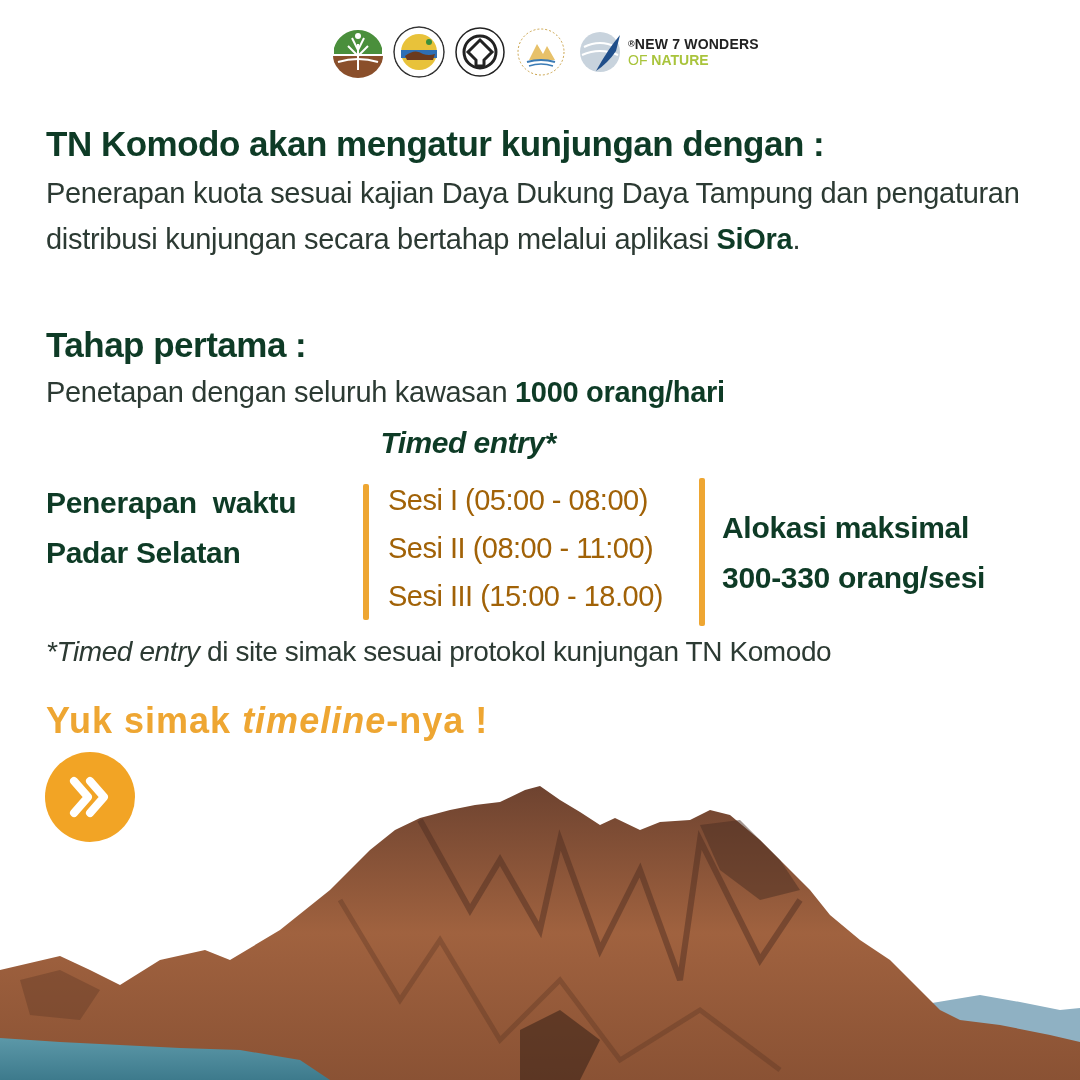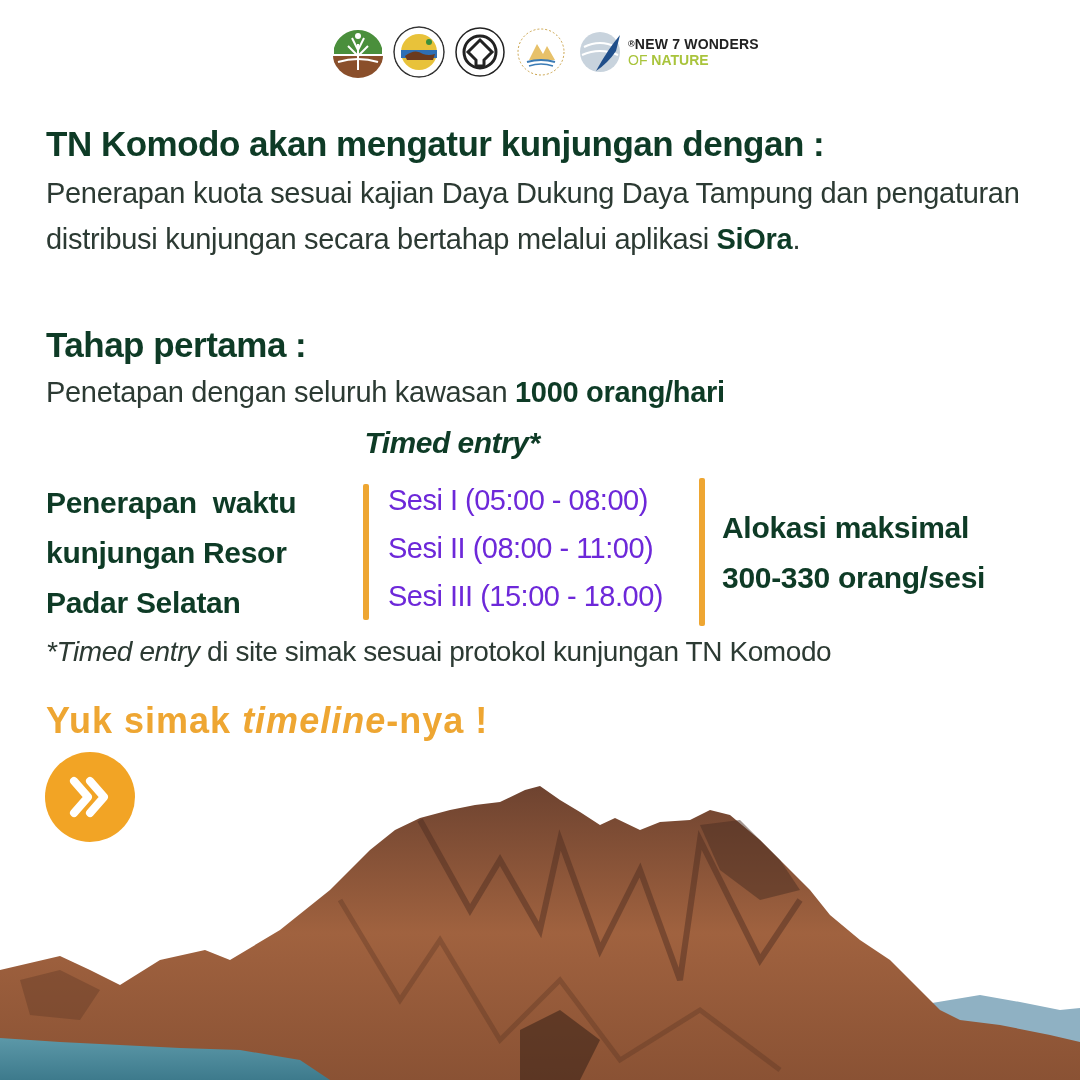--- a/index.html
+++ b/index.html
@@ -18,28 +18,28 @@
 
   .heading { position:absolute; left:46px; font-weight:700; color:#0e3b26; letter-spacing:-0.5px; }
   .h1 { top:124px; font-size:35px; }
   .para { position:absolute; left:46px; font-size:29px; color:#2c3a33; line-height:46px; letter-spacing:-0.3px; }
   .p1 { top:170px; width:1010px; }
   .p1 b { color:#0e3b26; }
   .h2 { top:325px; font-size:35px; }
   .p2 { top:369px; }
   .p2 b { color:#0e3b26; font-weight:700; }
 
-  .timed { position:absolute; top:426px; left:0; width:900px; text-align:center; padding-left:4px; font-size:30px; font-weight:700; font-style:italic; color:#0e3b26; letter-spacing:-0.5px; }
+  .timed { position:absolute; top:426px; left:16px; width:900px; text-align:center; padding-left:4px; font-size:30px; font-weight:700; font-style:italic; color:#0e3b26; letter-spacing:-0.5px; }
   .timed span { display:inline-block; margin-left:0px; }
 
   .split { position:absolute; top:478px; left:46px; font-size:30px; font-weight:700; color:#0e3b26; line-height:50px; letter-spacing:-0.3px; }
   .vbar { position:absolute; width:6px; background:#eea632; border-radius:2px; }
   .vbar1 { left:363px; top:484px; height:136px; }
   .vbar2 { left:699px; top:478px; height:148px; }
-  .sessions { position:absolute; top:476px; left:388px; font-size:29px; color:#6d28d9; line-height:48px; letter-spacing:-0.5px; }
+  .sessions { position:absolute; top:476px; left:388px; font-size:29px; color:#a16207; line-height:48px; letter-spacing:-0.5px; }
   .alloc { position:absolute; top:503px; left:722px; font-size:30px; font-weight:700; color:#0e3b26; line-height:50px; letter-spacing:-0.3px; }
 
   .footnote { position:absolute; top:636px; left:46px; font-size:28px; color:#2c3a33; letter-spacing:-0.4px; }
   .footnote i { font-style:italic; }
 
   .cta { position:absolute; top:700px; left:46px; font-size:36px; font-weight:700; color:#eea632; letter-spacing:1px; }
   .cta i { font-style:italic; }
 
   .next-btn { position:absolute; top:752px; left:45px; width:90px; height:90px; border-radius:50%; background:#f2a425; display:flex; align-items:center; justify-content:center; cursor:pointer; }
   .next-btn svg { width:56px; height:56px; }
@@ -109,21 +109,20 @@
 <h1 class="heading h1">TN Komodo akan mengatur kunjungan dengan :</h1>
 <p class="para p1"><span>Penerapan kuota sesuai kajian Daya Dukung Daya Tampung dan pengaturan distribusi kunjungan secara bertahap melalui aplikasi </span><b>SiOra</b><span>.</span></p>
 
 <h2 class="heading h2">Tahap pertama :</h2>
 <p class="para p2"><span>Penetapan dengan seluruh kawasan </span><b>1000 orang/hari</b></p>
 
 <div class="timed"><span>Timed entry*</span></div>
 
 <div class="split">
   <div style="white-space:pre;">Penerapan  waktu</div>
-  <div>kunjungan Resor</div>
   <div>Padar Selatan</div>
 </div>
 
 <div class="vbar vbar1"></div>
 
 <div class="sessions">
   <div>Sesi I (05:00 - 08:00)</div>
   <div>Sesi II (08:00 - 11:00)</div>
   <div>Sesi III (15:00 - 18.00)</div>
 </div>

